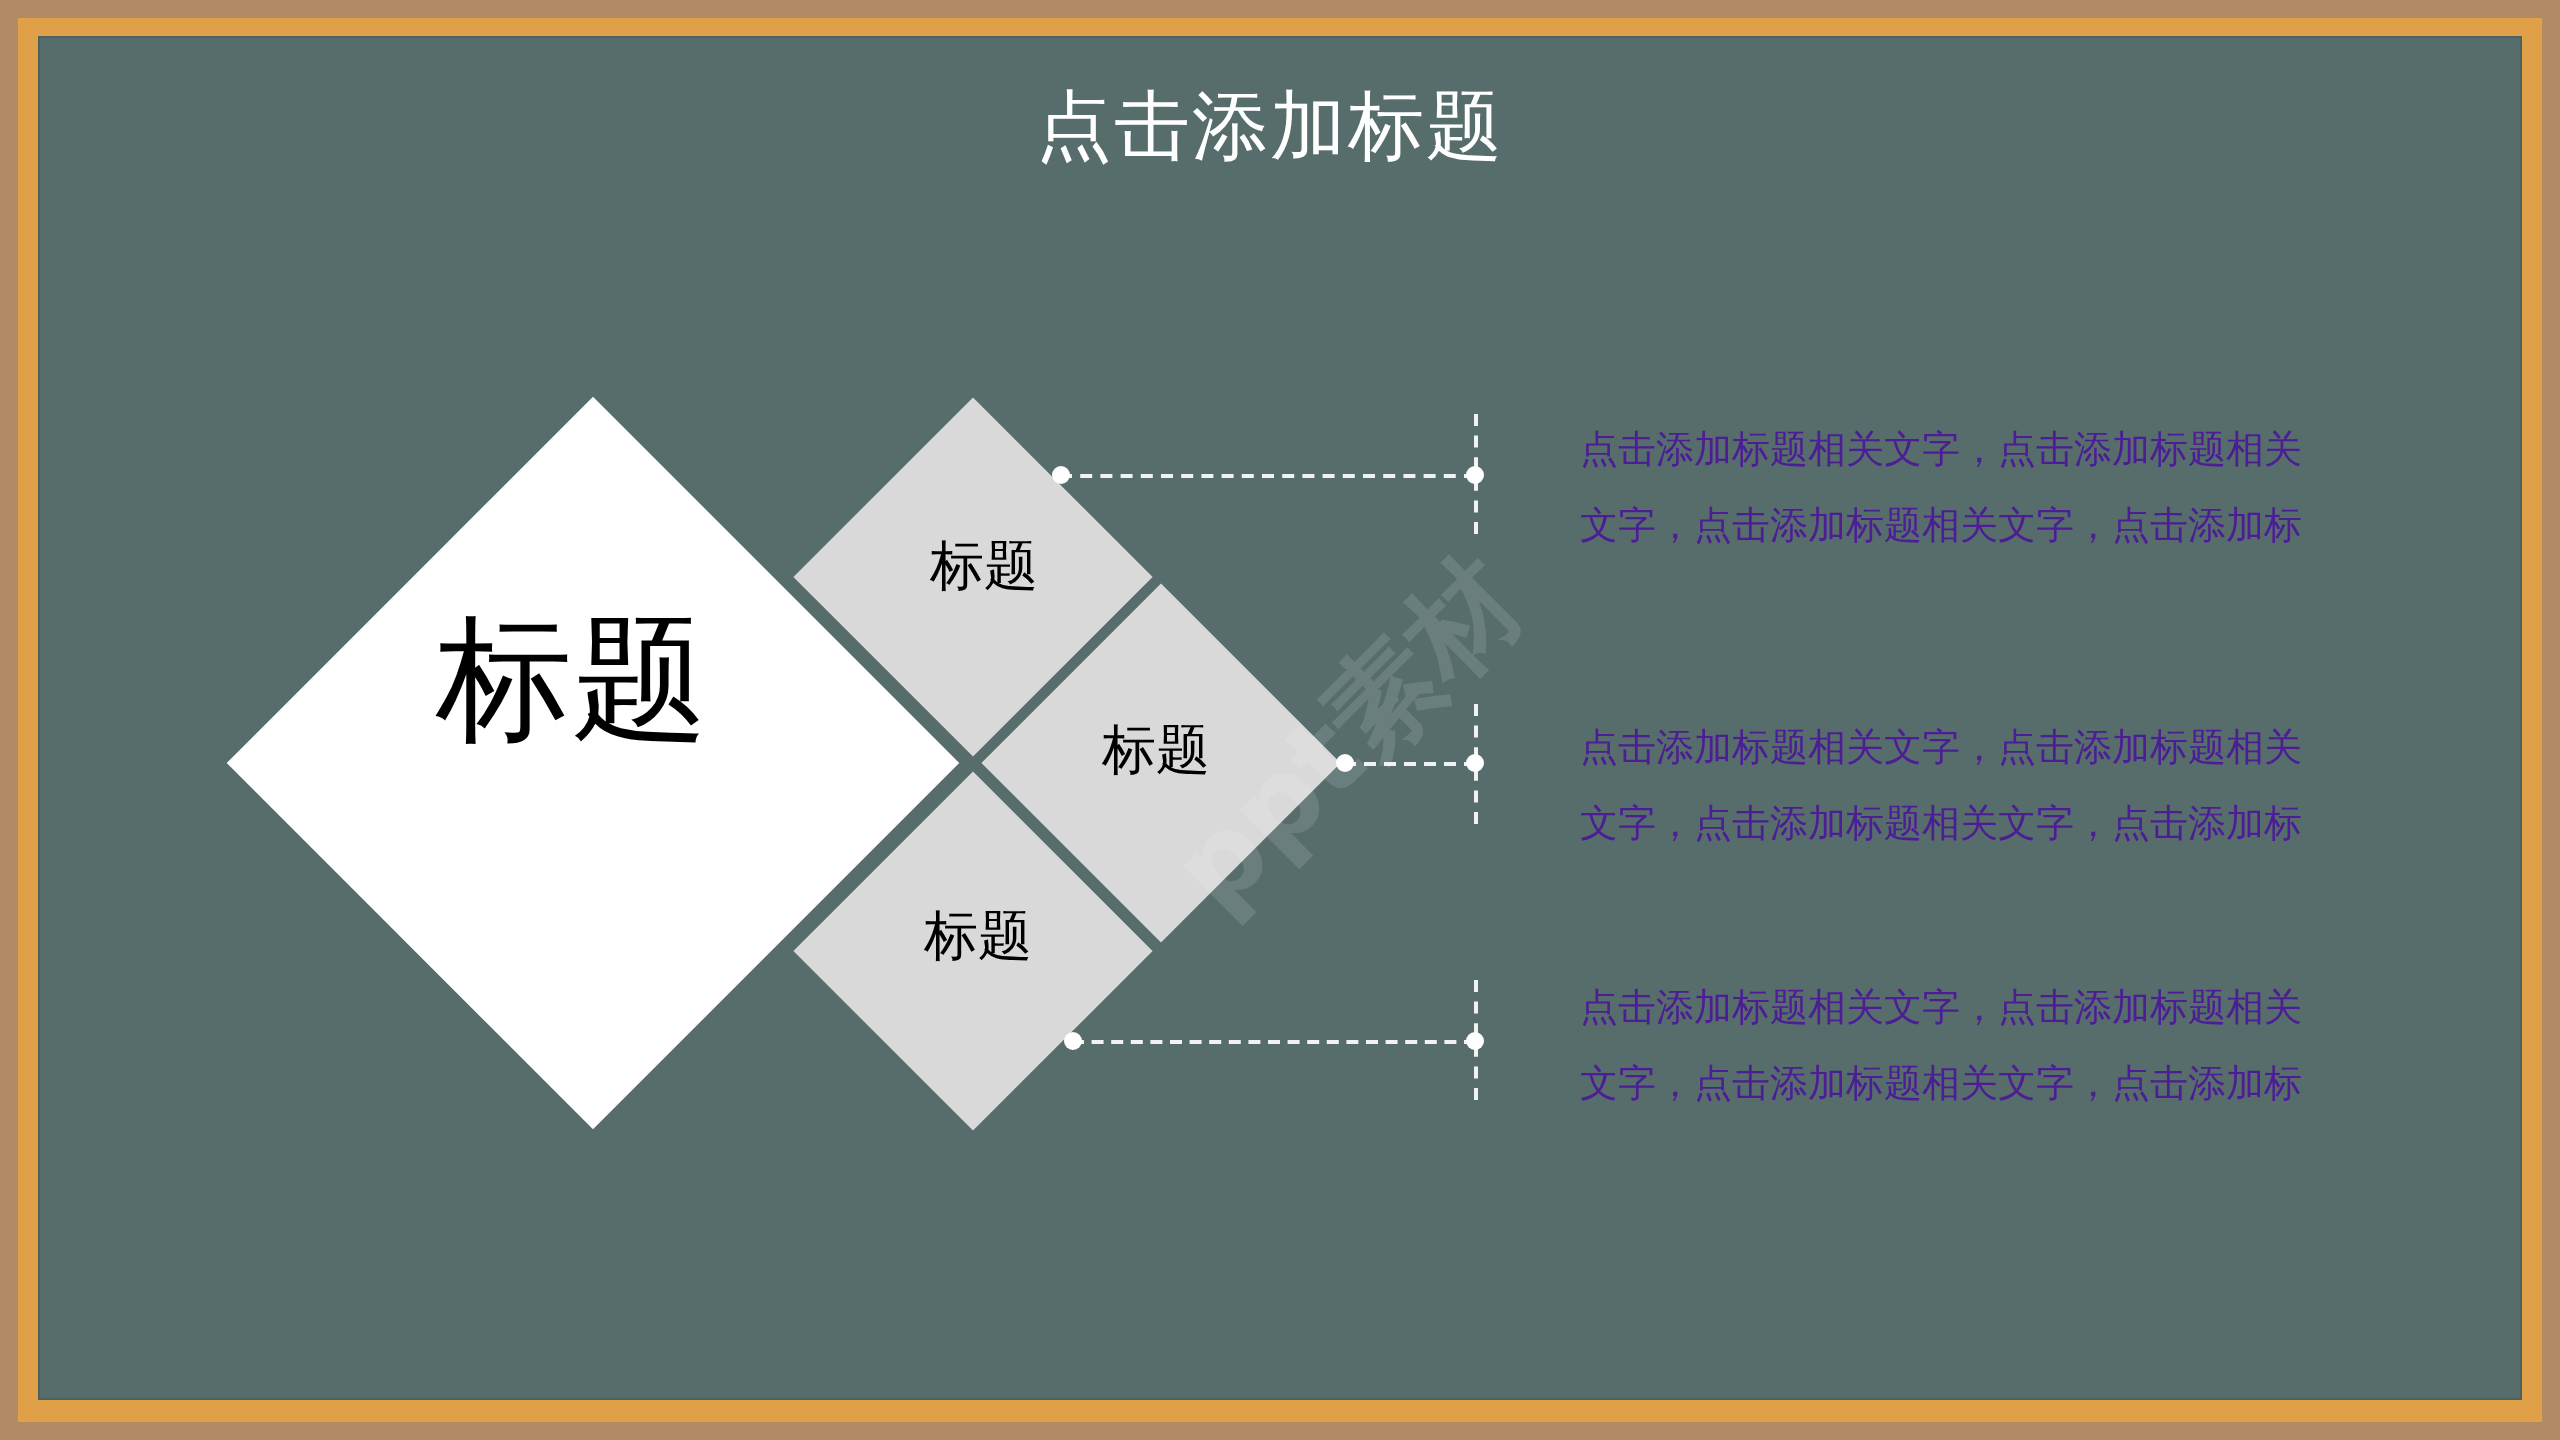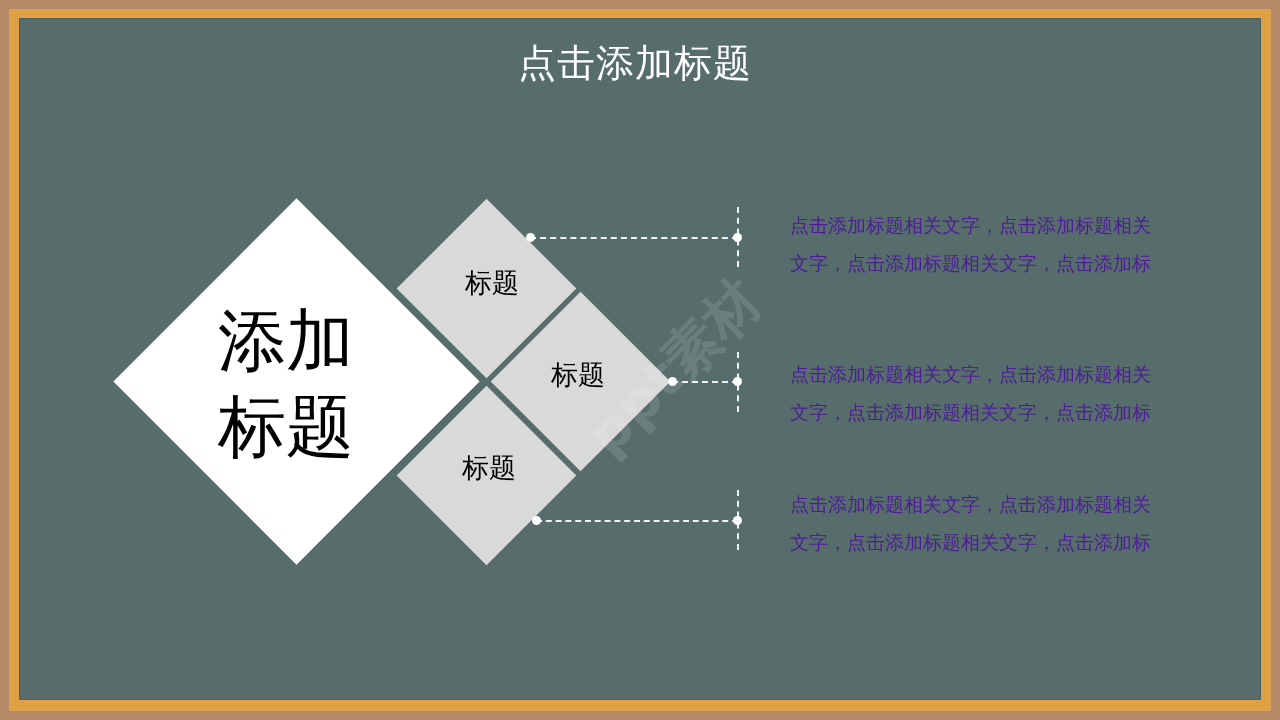--- a/index.html
+++ b/index.html
@@ -30,21 +30,20 @@
 <div class="title">点击添加标题</div>
 
 <div class="diamond big"></div>
 <div class="diamond small d1"></div>
 <div class="diamond small d2"></div>
 <div class="diamond small d3"></div>
 
 <div class="watermark">ppt素材</div>
 
 <div class="big-label">
-  <div>添加</div>
   <div>标题</div>
 </div>
 
 <div class="small-label" style="left:432px; top:265px;">标题</div>
 <div class="small-label" style="left:518px; top:357px;">标题</div>
 <div class="small-label" style="left:429px; top:450px;">标题</div>
 
 <div class="hline" style="left:530px; top:237px; width:208px;"></div>
 <div class="vline" style="left:737px; top:207px; height:60px;"></div>
 <div class="dot" style="left:526px; top:233px;"></div>

